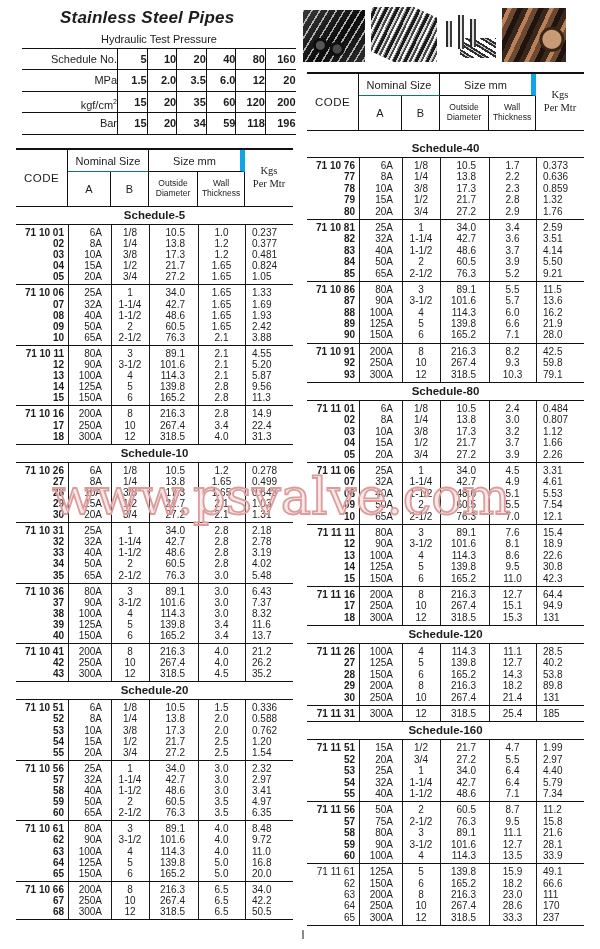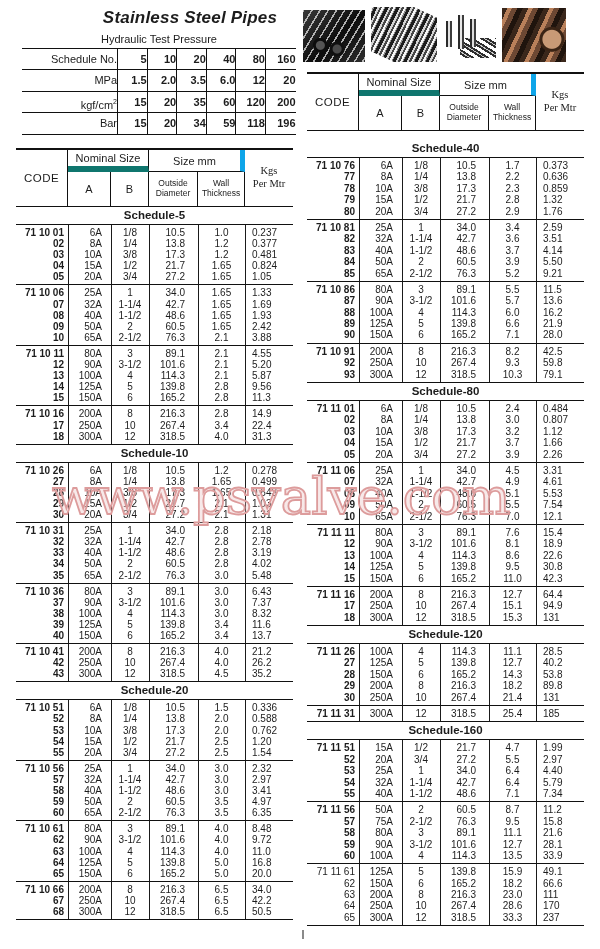--- a/index.html
+++ b/index.html
@@ -3,21 +3,21 @@
 <meta charset="utf-8">
 <style>
   html,body{margin:0;padding:0;}
   body{
     width:600px;height:949px;position:relative;background:#ffffff;
     font-family:"Liberation Sans", sans-serif;color:#1c1c1c;overflow:hidden;
   }
   .abs{position:absolute;}
 
   
-  #page-title{left:60px;top:8px;width:260px;text-align:center;
+  #page-title{left:60px;top:8px;width:260px;
     font-size:17px;font-weight:bold;font-style:italic;letter-spacing:.2px;}
   #pressure-caption{left:22px;top:33px;width:274px;text-align:center;font-size:11px;}
 
   
   #pressure-table{left:22px;top:48px;width:274px;
     border-top:1.6px solid #111;border-bottom:1.6px solid #111;}
   .prow{display:grid;grid-template-columns:96px repeat(6,29.6px);
     height:20.4px;line-height:20.4px;font-size:11px;}
   .prow + .prow{border-top:1.2px solid #111;}
   .pcell{text-align:right;overflow:hidden;}
@@ -28,21 +28,21 @@
   
   .maintable{position:absolute;width:277px;border-bottom:1.6px solid #111;}
   #left-table{left:16px;top:148px;--rh:11.1px;}
   #right-table{left:307px;top:72px;--rh:11.4px;}
 
   .thead{display:grid;grid-template-columns:52px 43px 38px 49px 47px 48px;
     grid-template-rows:22px 34px;border-top:2px solid #111;border-bottom:1.6px solid #111;
     font-size:11px;}
   .thead > div{display:flex;align-items:center;justify-content:center;text-align:center;}
   .h-code{grid-area:1/1/3/2;border-right:1px solid #111;font-size:11.5px;letter-spacing:.5px;}
-  .h-nominal{grid-area:1/2/2/4;border-right:1px solid #111;border-bottom:6px solid #0f766e;}
+  .h-nominal{grid-area:1/2/2/4;border-right:1px solid #111;border-bottom:1px solid #0f766e;}
   .h-size{grid-area:1/4/2/6;border-right:5px solid #0ea5e9;border-bottom:1px solid #111;}
   .h-kgs{grid-area:1/6/3/7;flex-direction:column;font-size:10.5px;line-height:1.2;font-family:Liberation Serif, serif;}
   .h-a{grid-area:2/2/3/3;border-right:1px solid #111;}
   .h-b{grid-area:2/3/3/4;border-right:1px solid #111;}
   .h-od{grid-area:2/4/3/5;border-right:1px solid #111;font-size:8.5px;line-height:1.15;padding:0 6px;}
   .h-wt{grid-area:2/5/3/6;border-right:1px solid #111;font-size:8.5px;line-height:1.15;padding:0 6px;}
 
   .band{height:17px;line-height:17px;text-align:center;font-weight:bold;font-size:11.5px;
     border-bottom:1.4px solid #111;}
   #right-table .band:first-child{height:26px;line-height:34px;}

